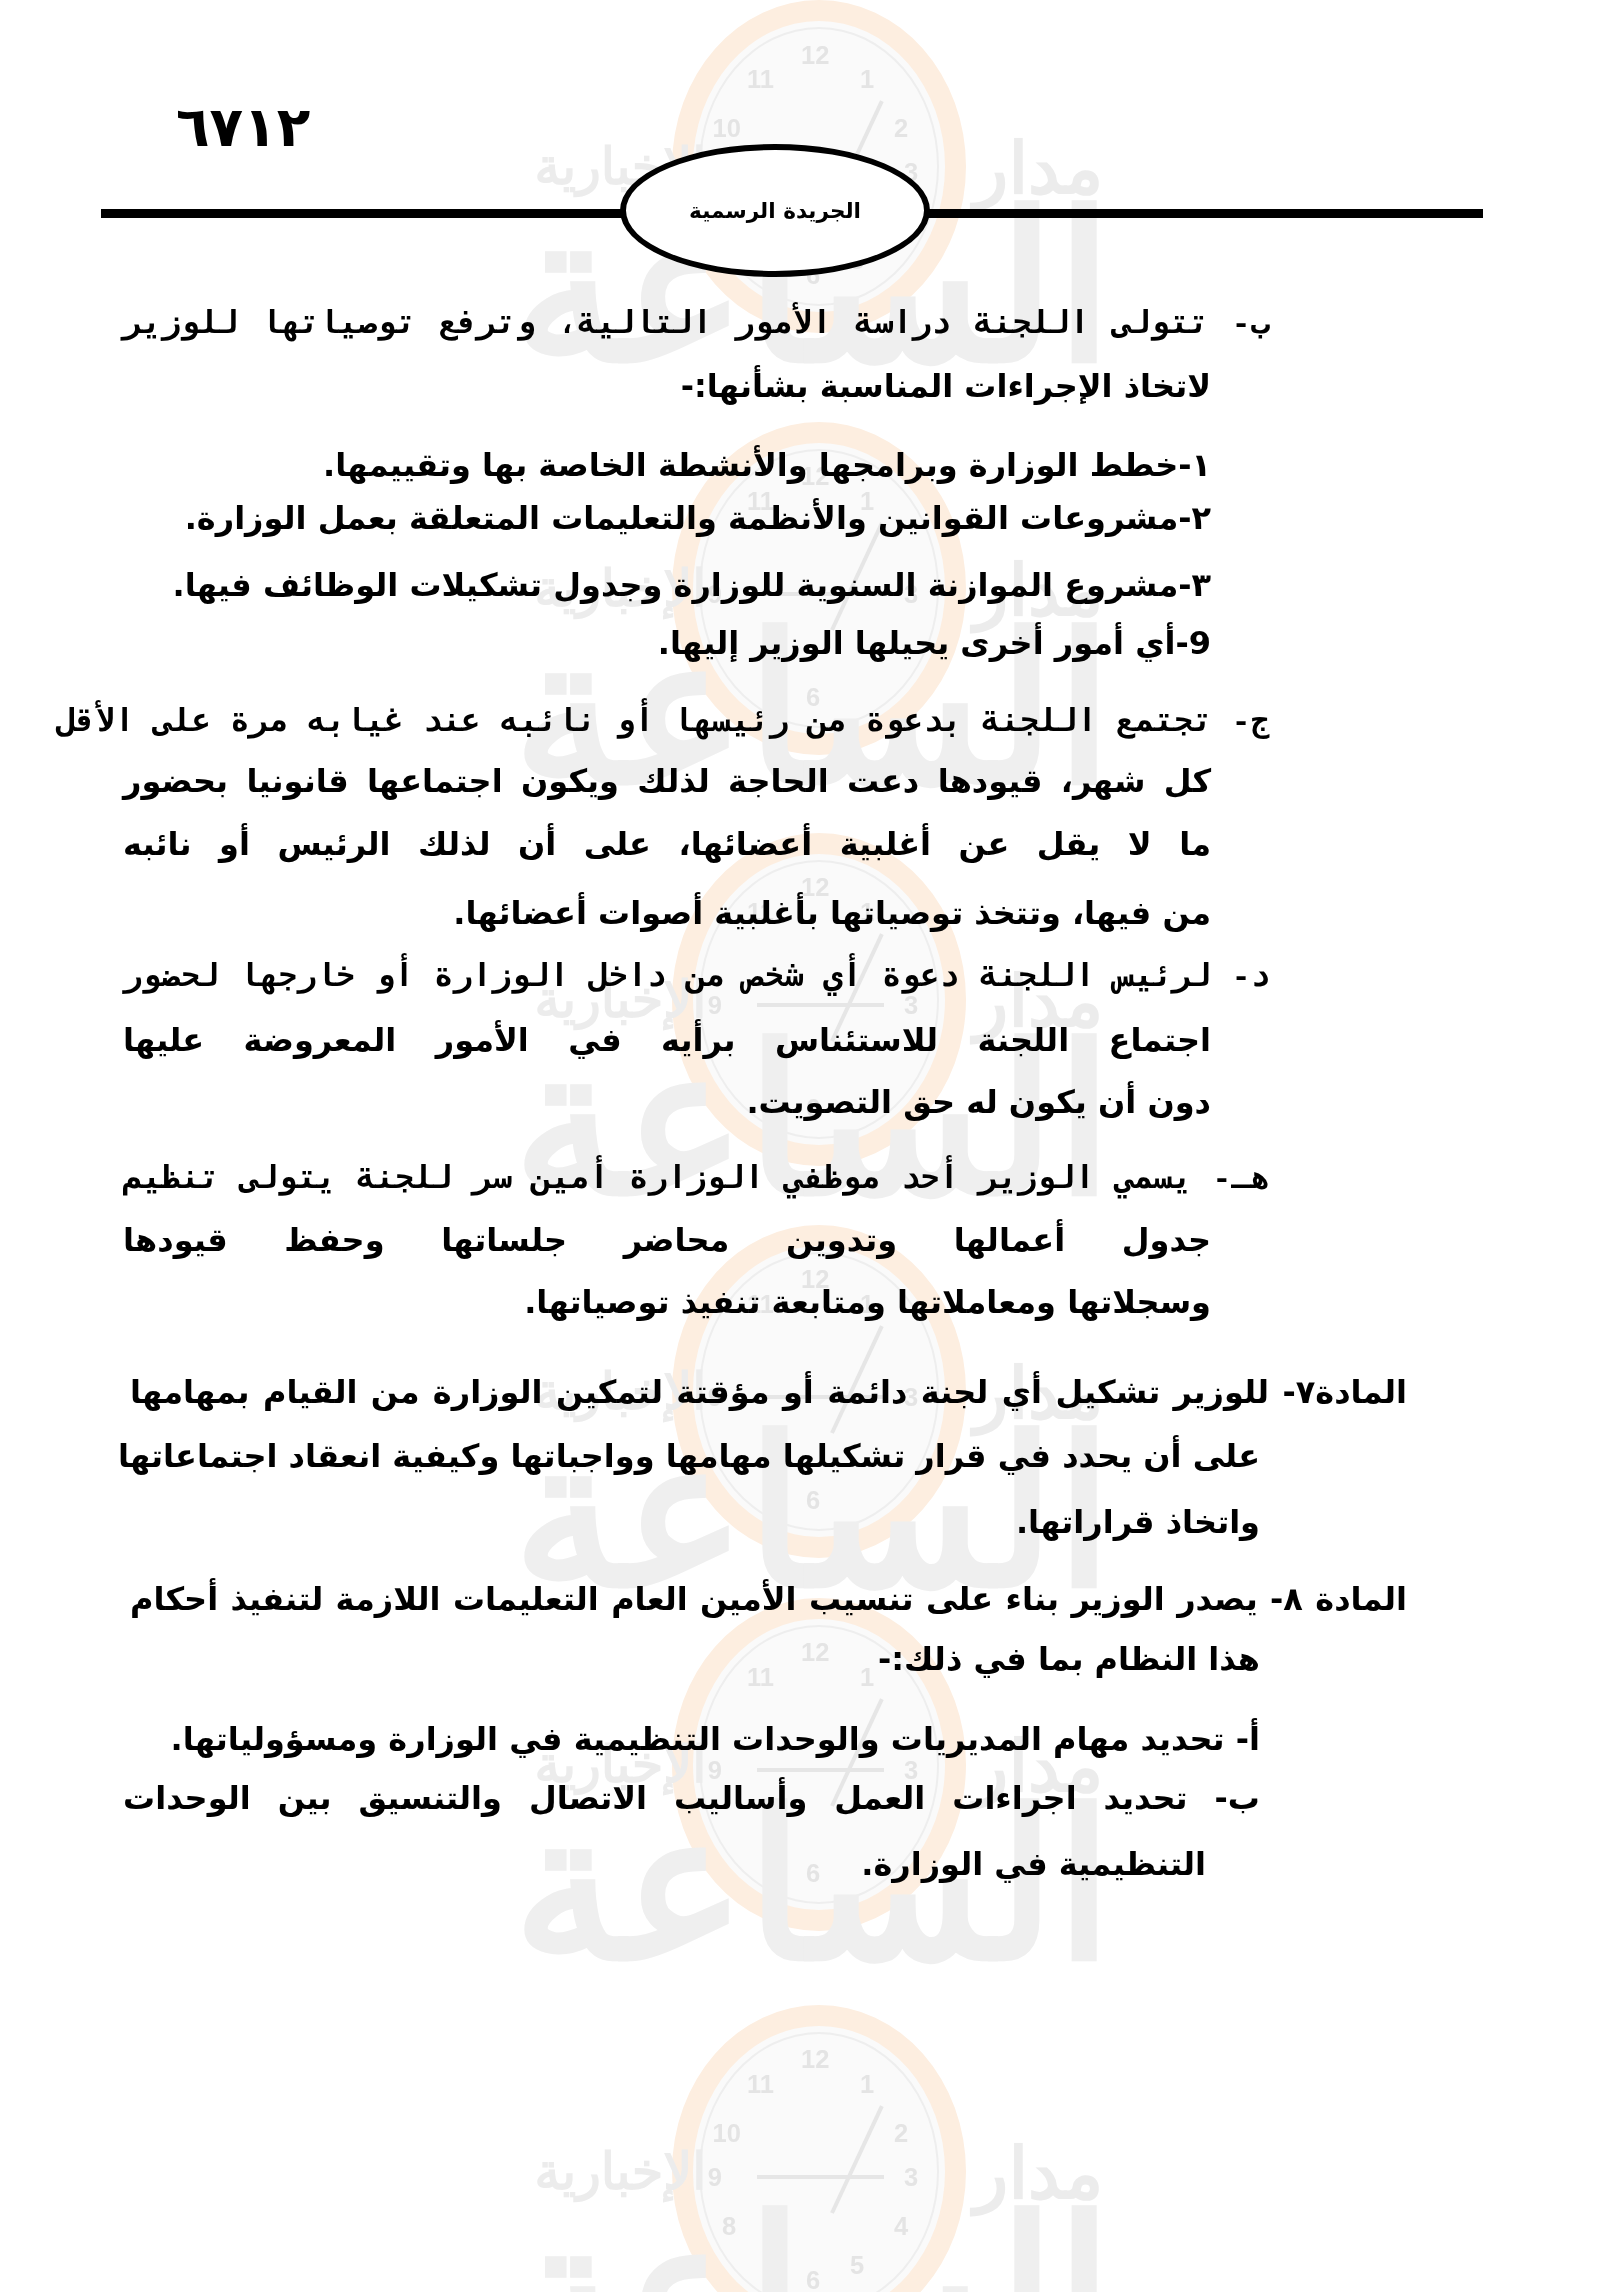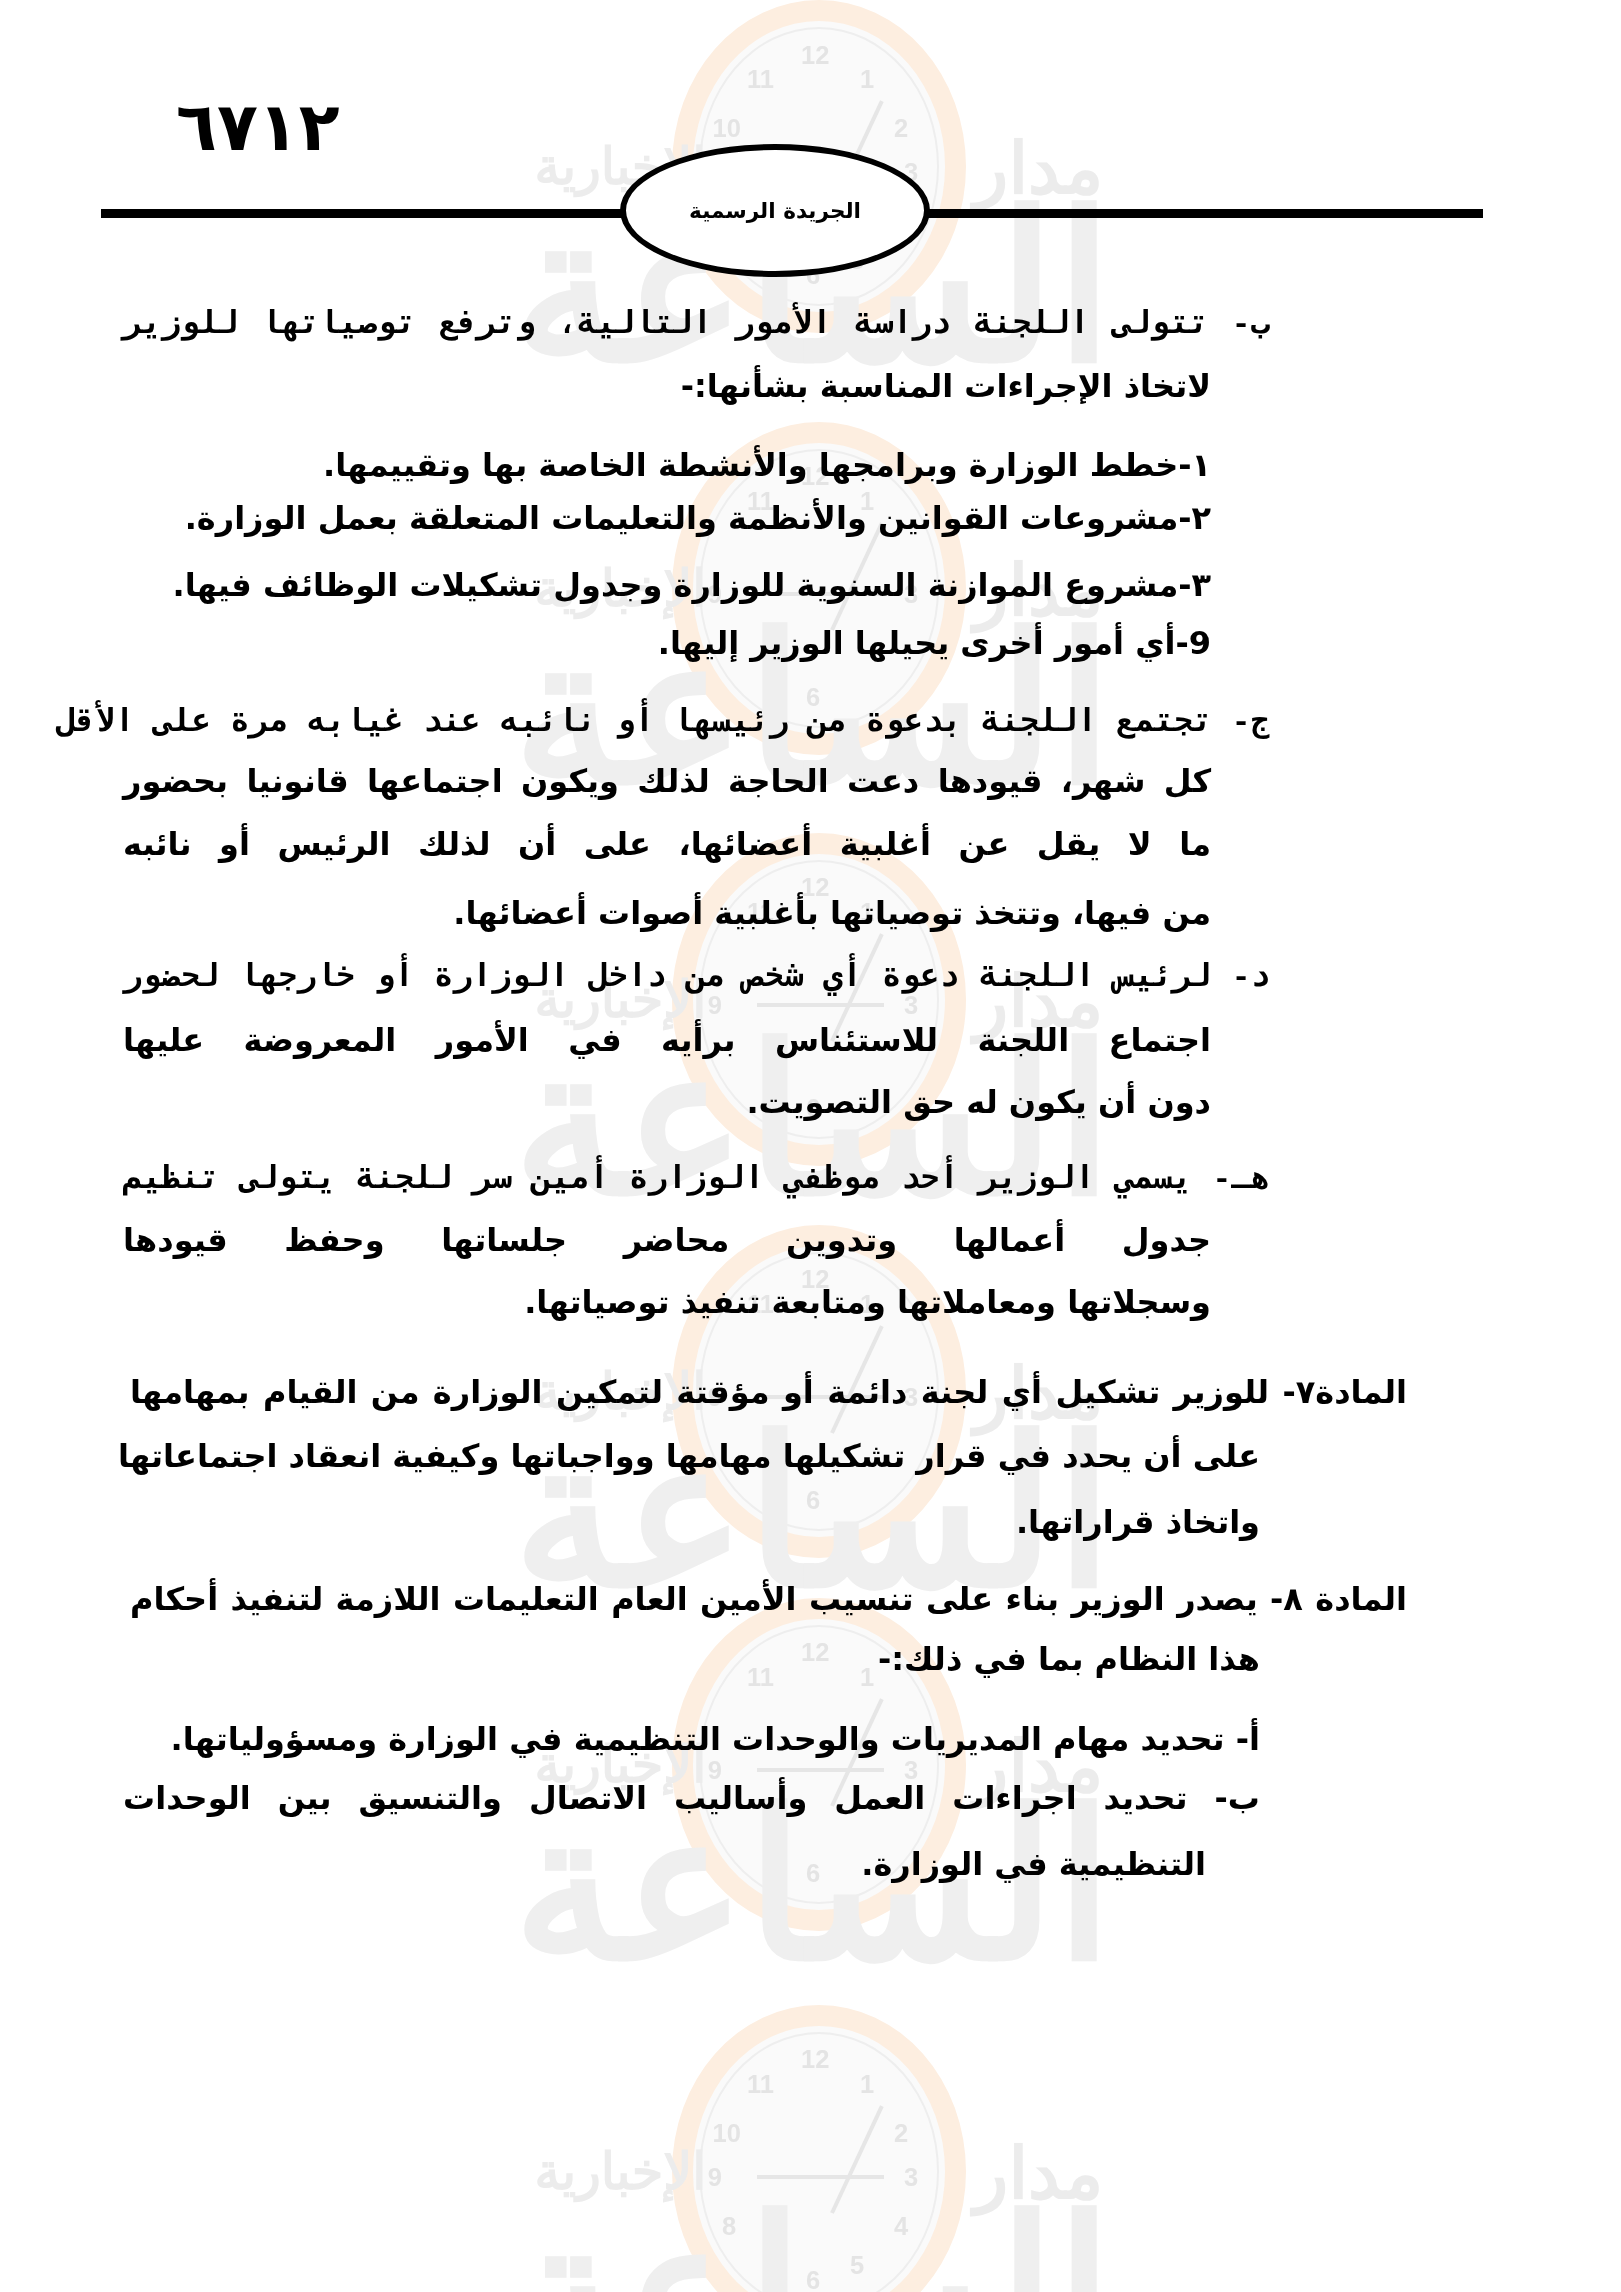--- a/index.html
+++ b/index.html
@@ -98,21 +98,21 @@
     color: #ececec;
   }
 
   
   .page-number {
     position: absolute;
     left: 176px;
     top: 98px;
     font-family: "DejaVu Sans", sans-serif;
     font-weight: bold;
-    font-size: 67px;
+    font-size: 55px;
     line-height: 59px;
     letter-spacing: 9.8px;
     direction: rtl;
     z-index: 2;
   }
   .header-rule {
     position: absolute;
     left: 101px;
     width: 1382px;
     top: 209px;

